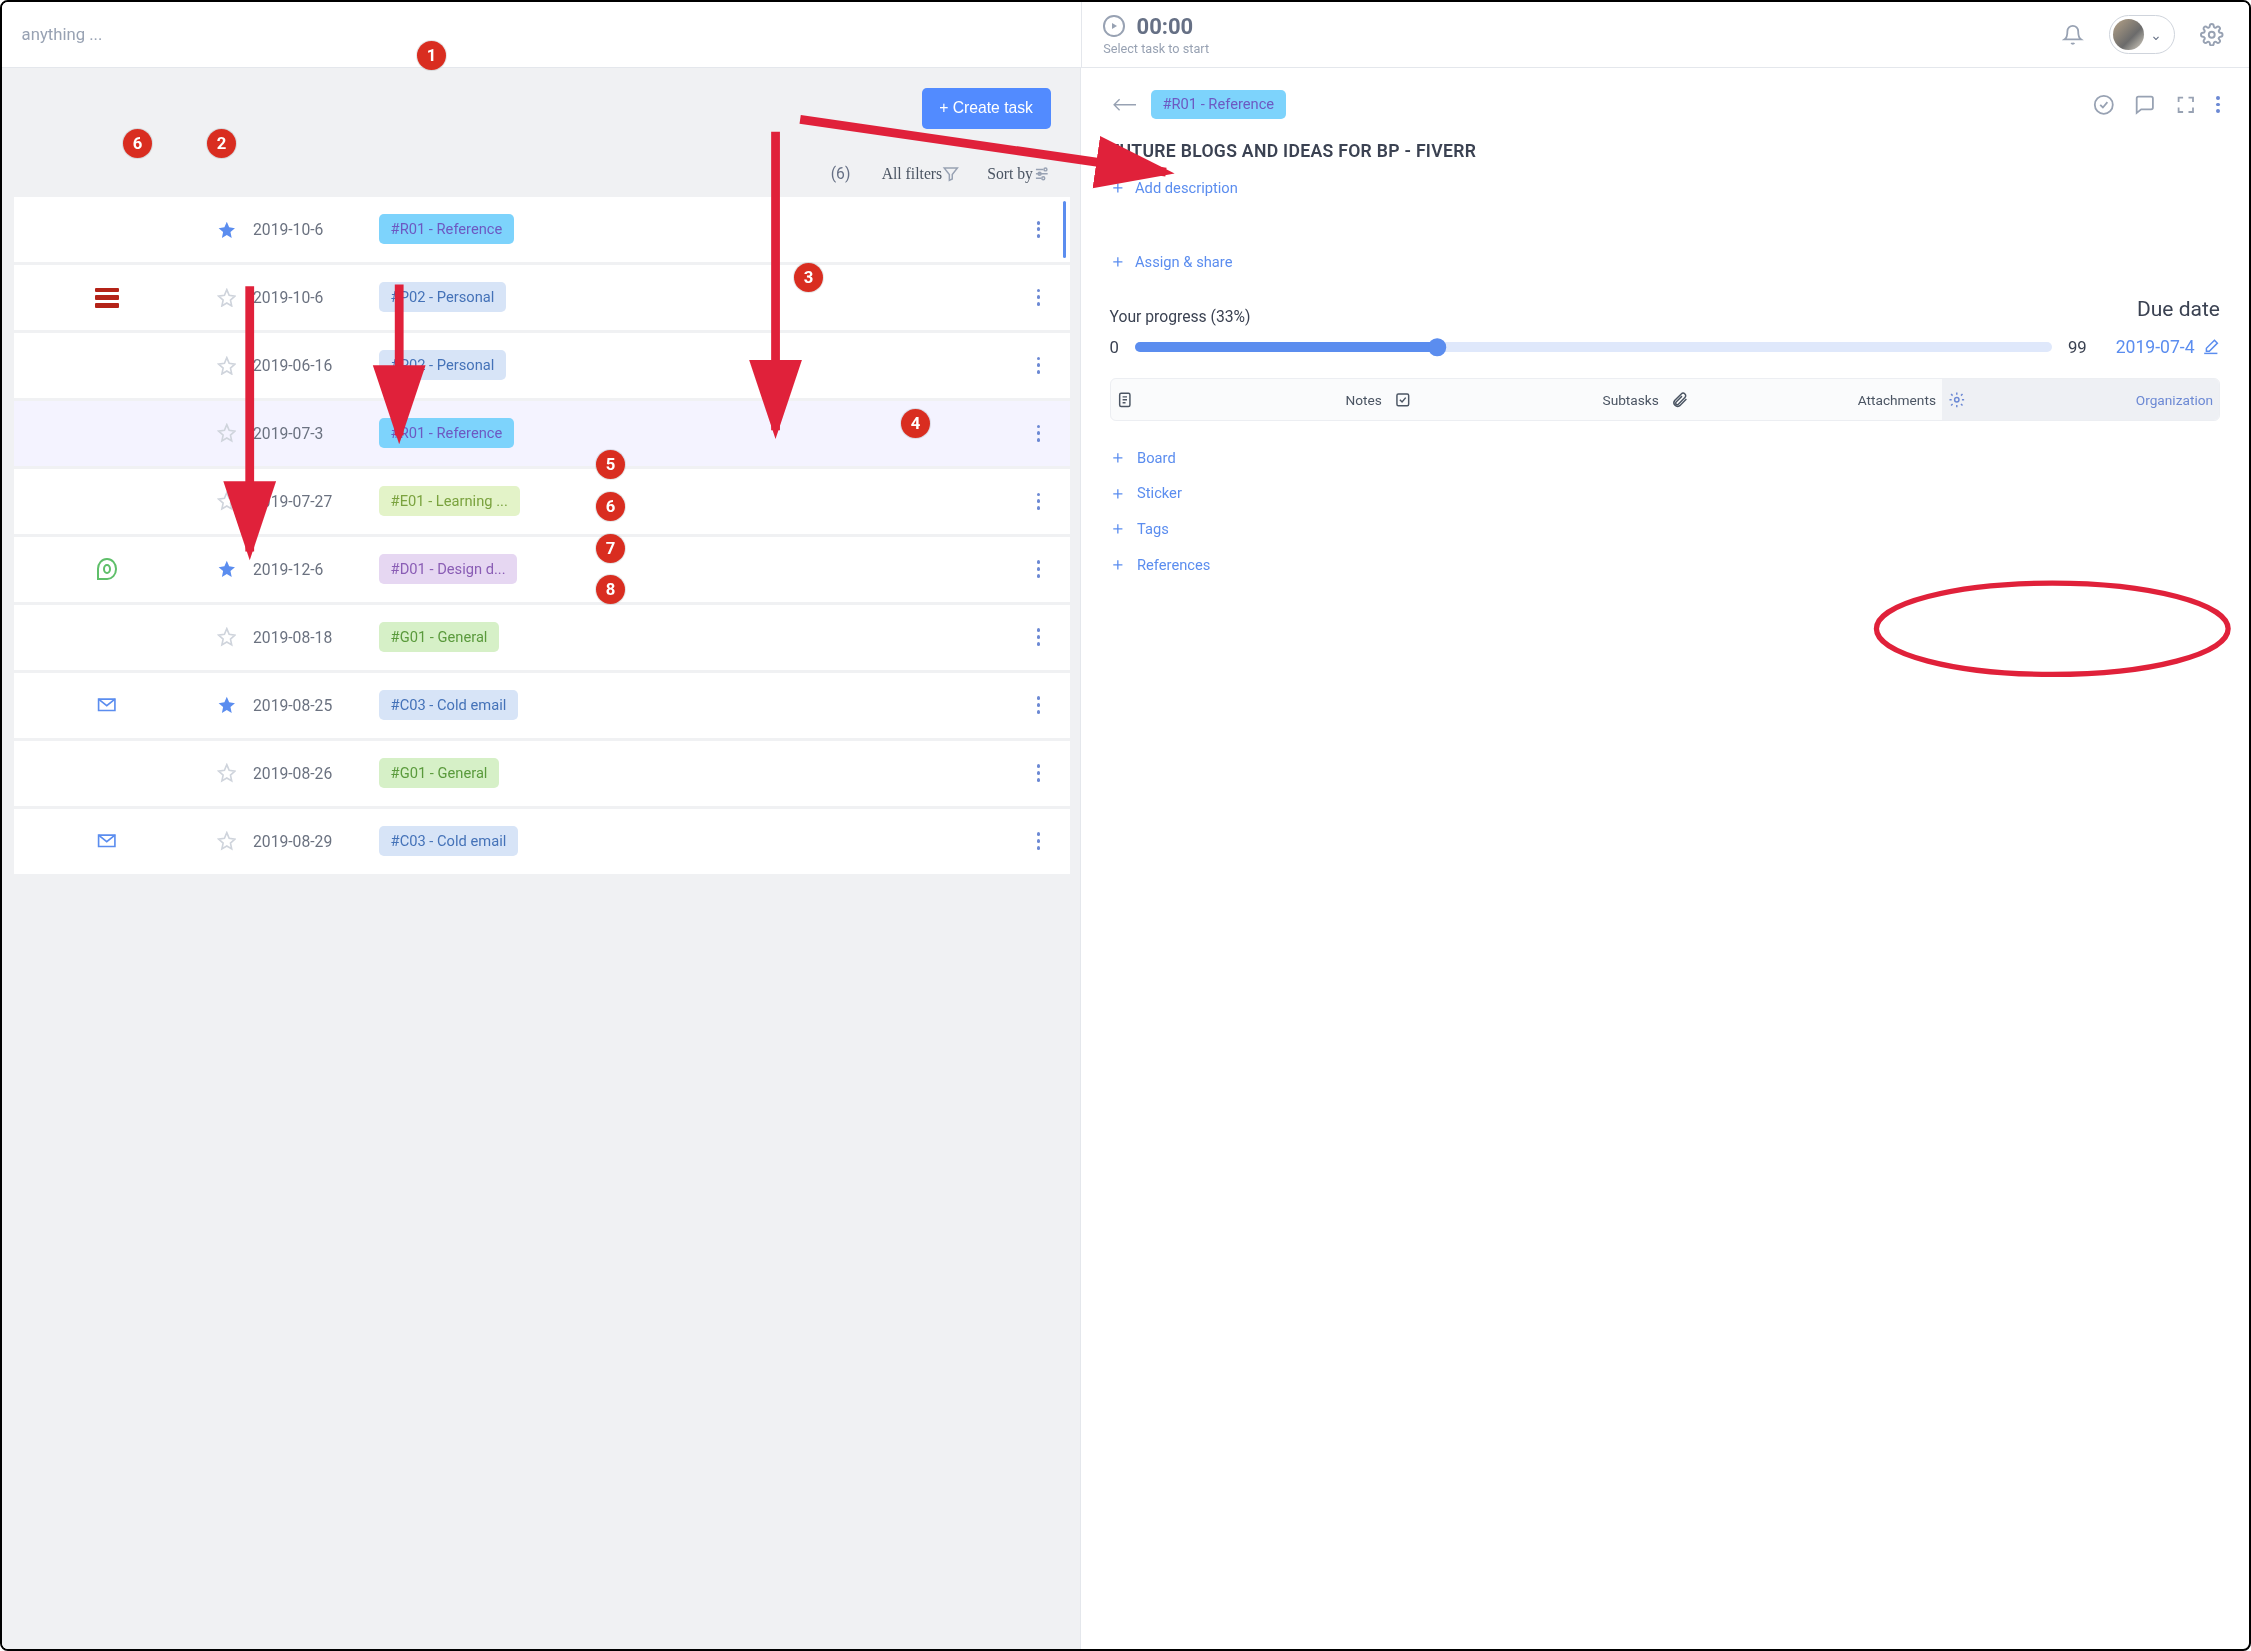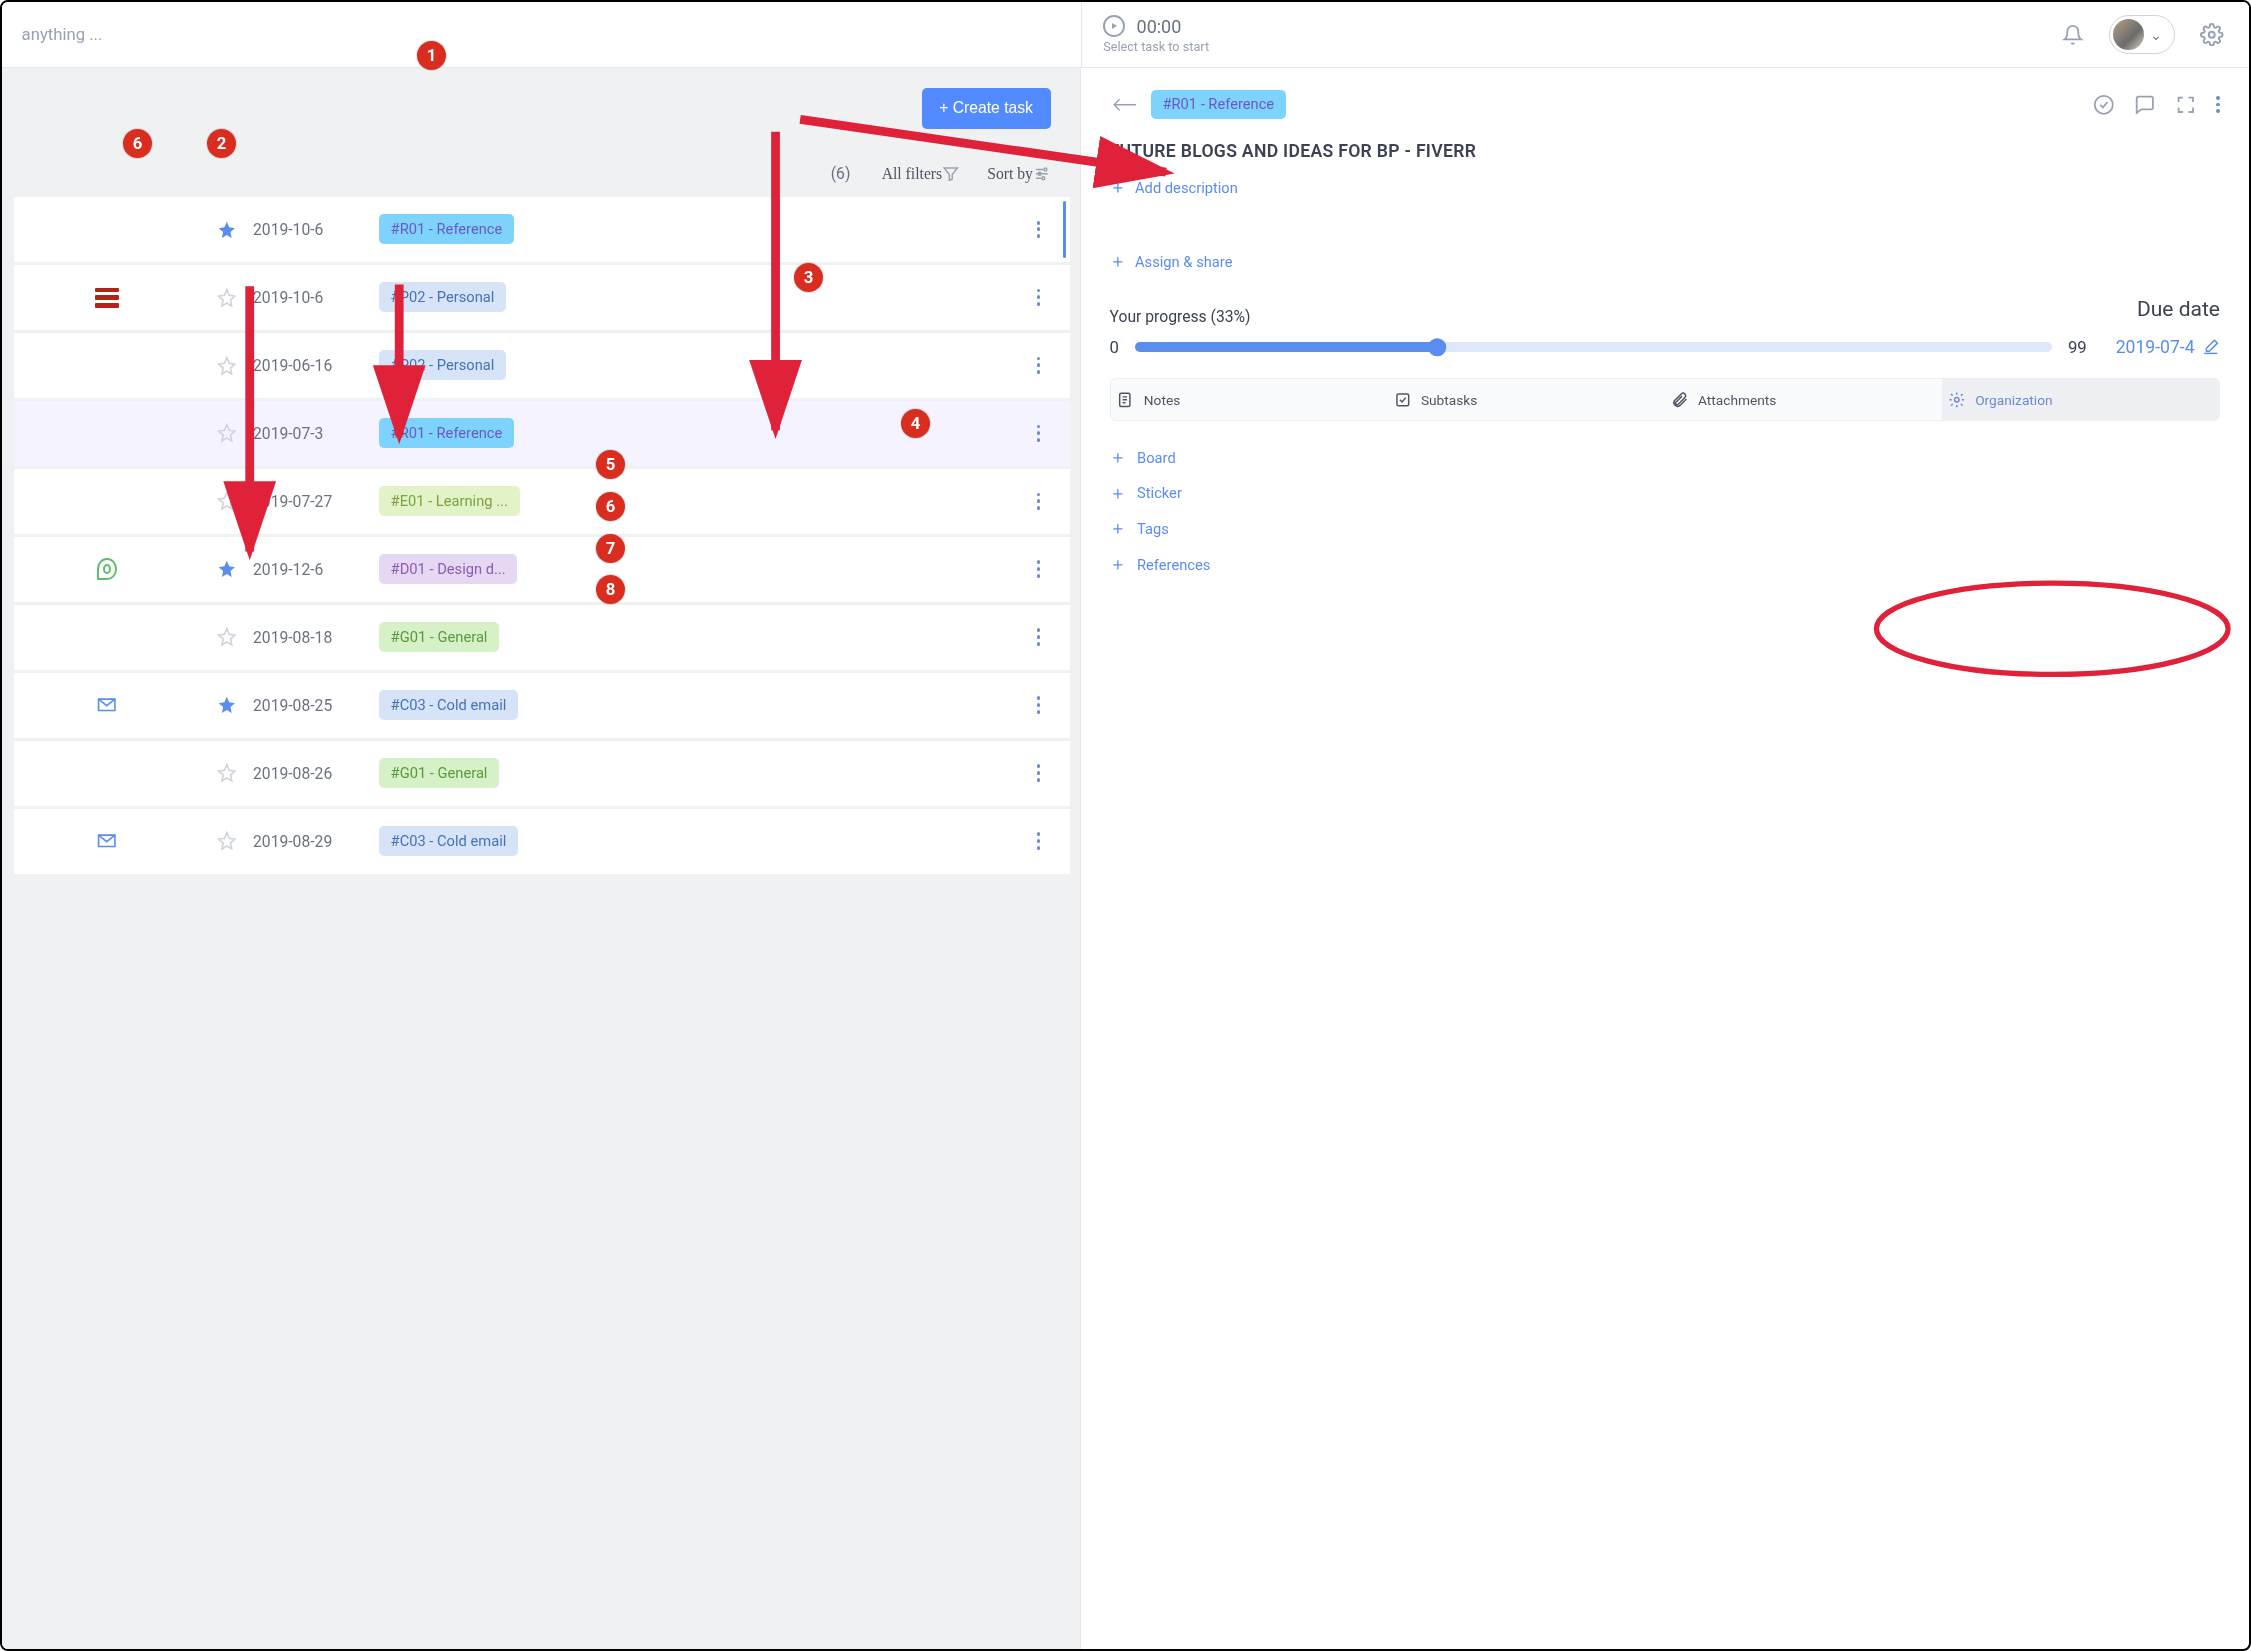--- a/index.html
+++ b/index.html
@@ -47,21 +47,21 @@
     padding: 9.8px 21.6px;
   }
   .timer-row { display: flex; align-items: center; gap: 11.8px; }
   .play-circle {
     width: 21.6px; height: 21.6px; border: 2px solid #98a2b3; border-radius: 50%;
     display: flex; align-items: center; justify-content: center;
   }
   .play-tri {
     width: 0; height: 0; border-left: 5.9px solid #98a2b3; border-top: 3.9px solid transparent; border-bottom: 3.9px solid transparent; margin-left: 2px;
   }
-  .timer-time { font-size: 18px; color: #667085; }
+  .timer-time { font-size: 22px; color: #667085; font-weight: bold; }
   .timer-sub { font-size: 12.7px; color: #98a2b3; margin-top: 2px; }
   .top-actions {
     margin-left: auto;
     display: flex; align-items: center; gap: 25.5px; padding-right: 25.5px;
   }
   .bell { width: 21.6px; height: 21.6px; color: #98a2b3; }
   .avatar-pill {
     display: flex; align-items: center; gap: 5.9px;
     border: 1.5px solid #cfd4dc; border-radius: 979px; padding: 2.9px 11.8px 2.9px 2.9px;
   }
@@ -151,21 +151,21 @@
   .progress-rail{display:flex;align-items:center;gap:15.7px;}
   .pval{font-size:16.7px;color:#3b4252;}
   .rail{flex:1;height:9.8px;background:#dfe8fb;border-radius:979px;position:relative;}
   .rail .fill{position:absolute;left:0;top:0;bottom:0;background:#5b8def;border-radius:979px;}
   .rail .thumb{position:absolute;top:50%;transform:translate(-50%,-50%);width:17.6px;height:17.6px;border-radius:50%;background:#5b8def;}
   .due-block{text-align:right;}
   .due-label{font-size:21px;color:#3b4252;margin-bottom:16px;}
   .due-val{color:#5b8def;font-size:17.6px;display:inline-flex;gap:7.8px;align-items:center;}
 
   .tabbar{margin-top:21.6px;display:flex;background:#fafbfc;border:1px solid #eceef2;border-radius:5.9px;overflow:hidden;}
-  .tab{flex:1;display:flex;align-items:center;justify-content:flex-start;gap:9.8px;padding:11.8px 5.9px;font-size:13.7px;color:#4b5563;}
+  .tab{flex:1;display:flex;align-items:center;justify-content:space-between;gap:9.8px;padding:11.8px 5.9px;font-size:13.7px;color:#4b5563;}
   .tab svg{width:17.6px;height:17.6px;color:#4b5563;}
   .tab.active{background:#eef0f4;color:#6c89d4;}
   .tab.active svg{color:#6c89d4;}
 
   .effort{margin-top:25.5px;}
   .effort-head{display:flex;justify-content:space-between;align-items:center;font-size:16.7px;color:#3b4252;}
   .effort-count{color:#5b8def;font-size:14.7px;}
   .effort-rail{position:relative;margin-top:13.7px;height:3.9px;background:#dfe8fb;border-radius:979px;}
   .effort-rail .efill{position:absolute;left:0;top:0;bottom:0;background:#5b8def;border-radius:979px;}
   .effort-rail .ethumb{position:absolute;top:50%;width:13.7px;height:13.7px;border-radius:50%;background:#5b8def;transform:translate(-50%,-50%);}

